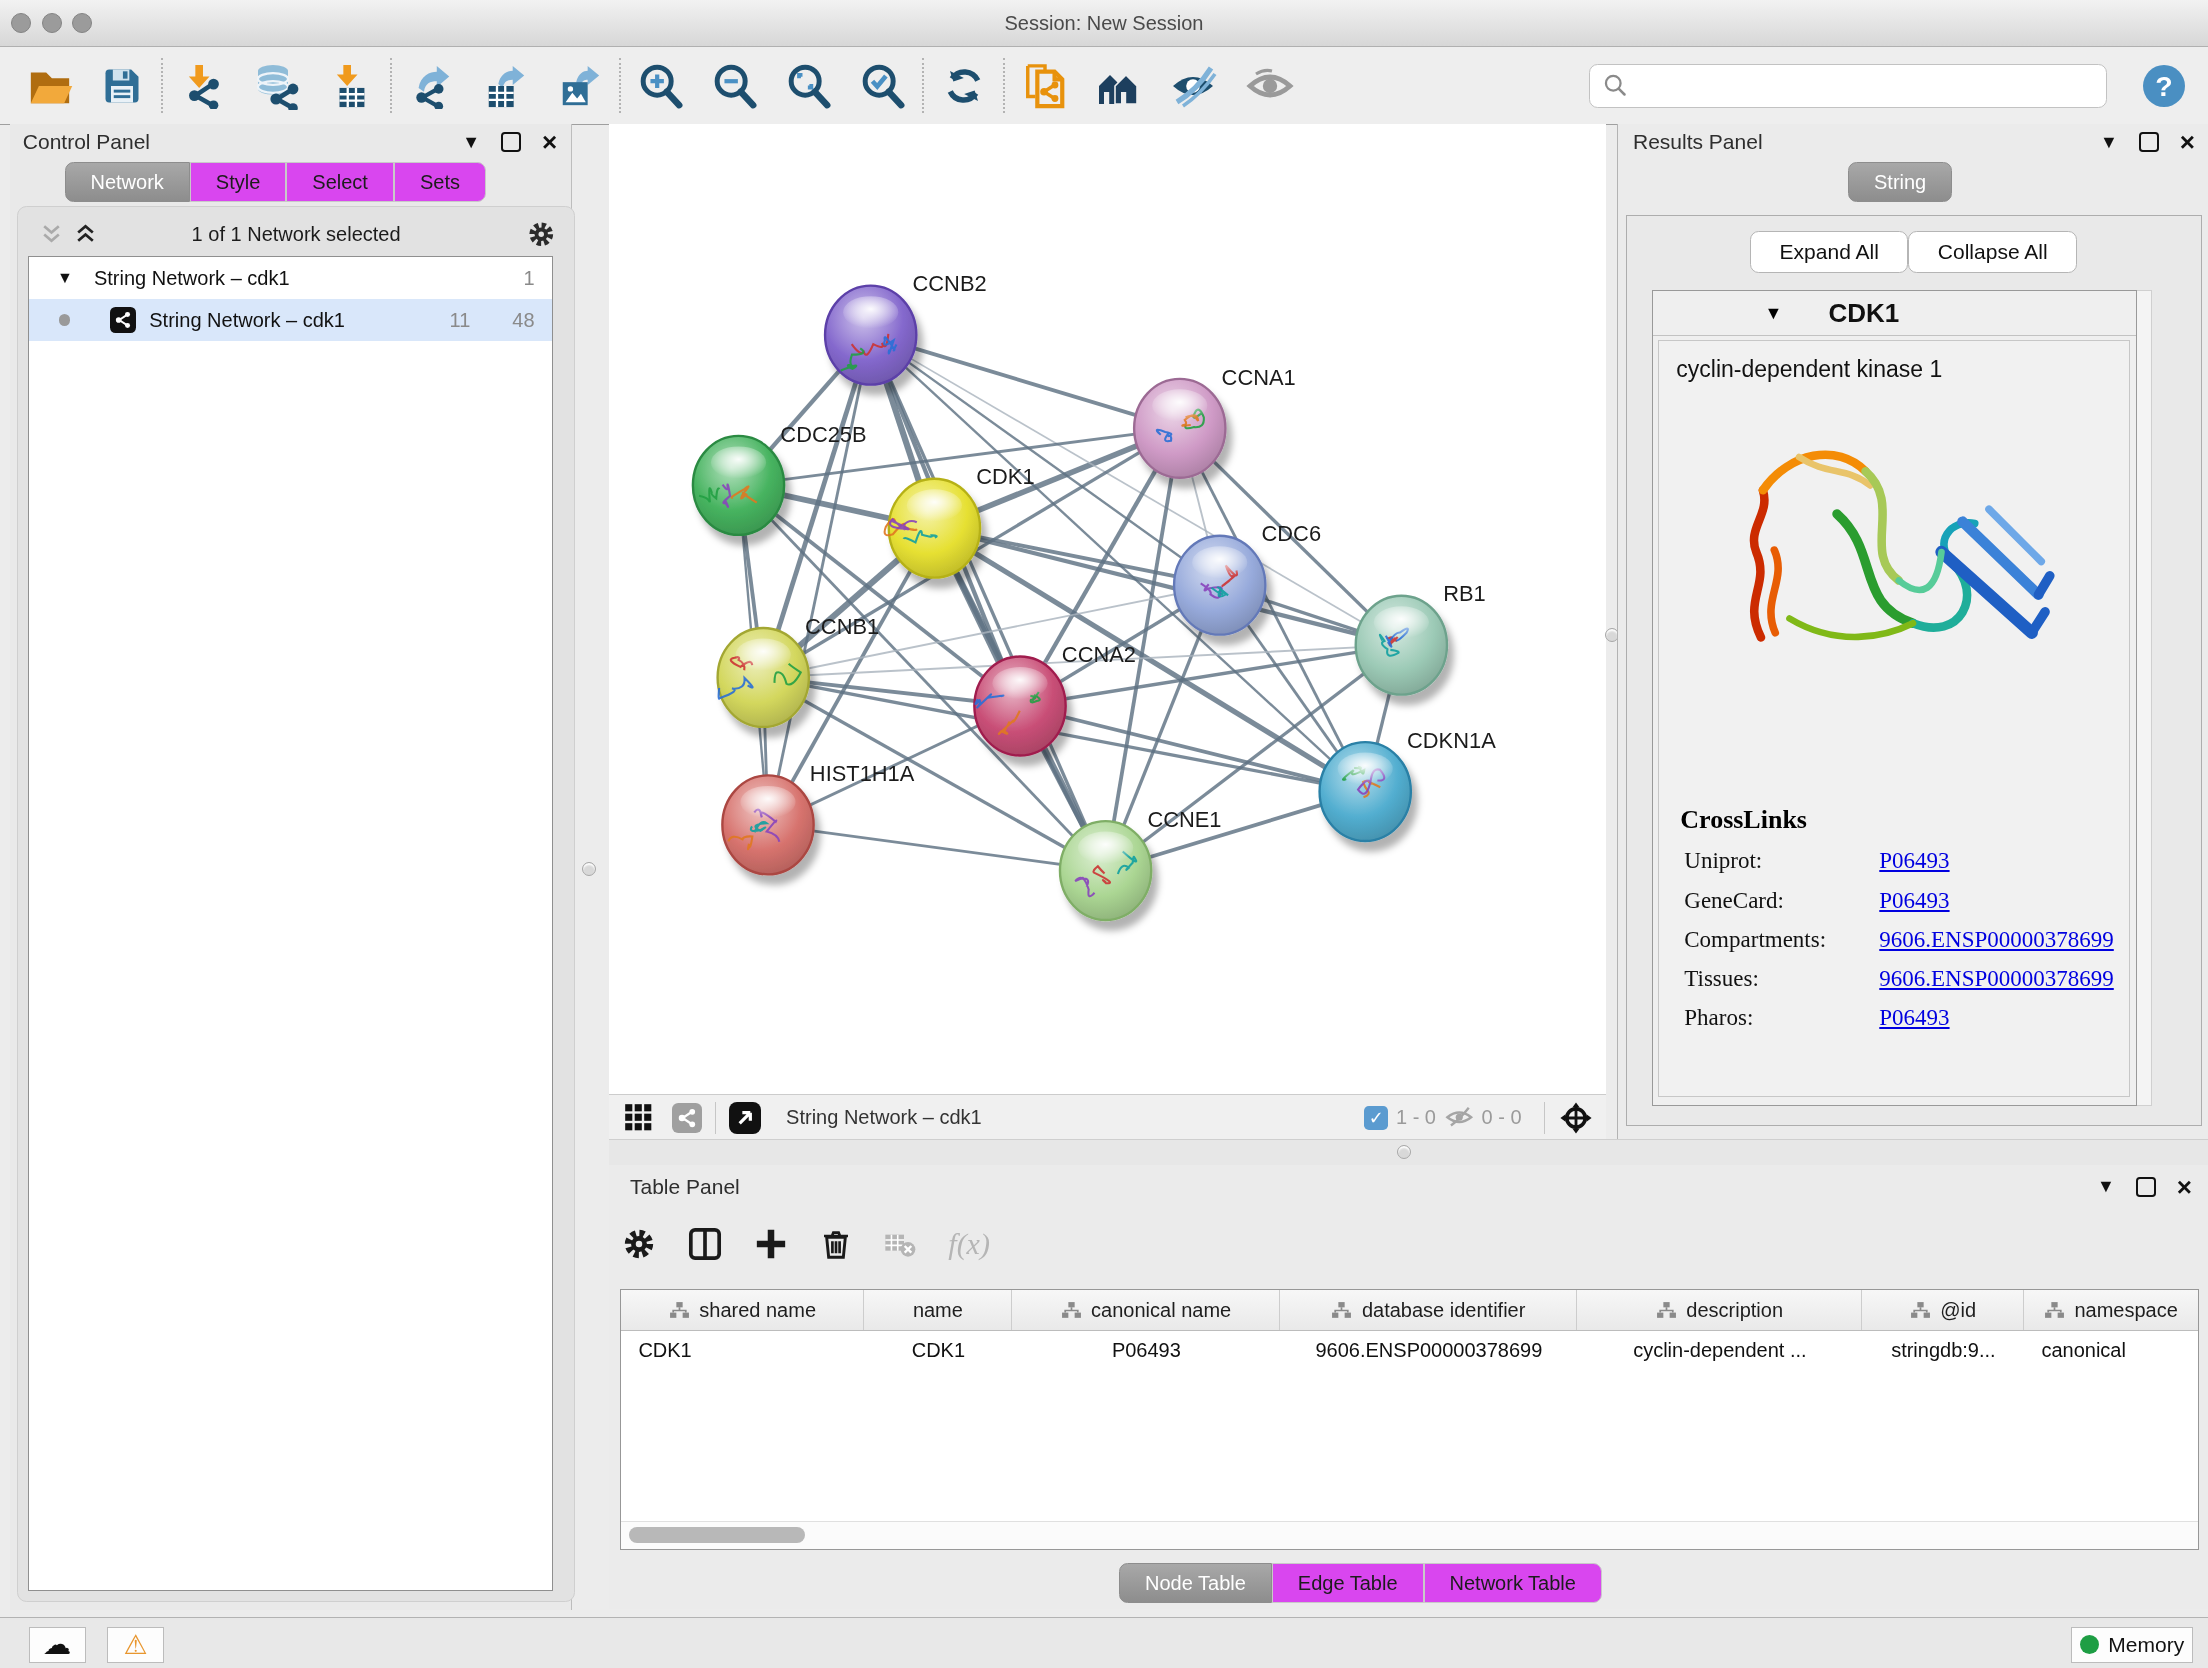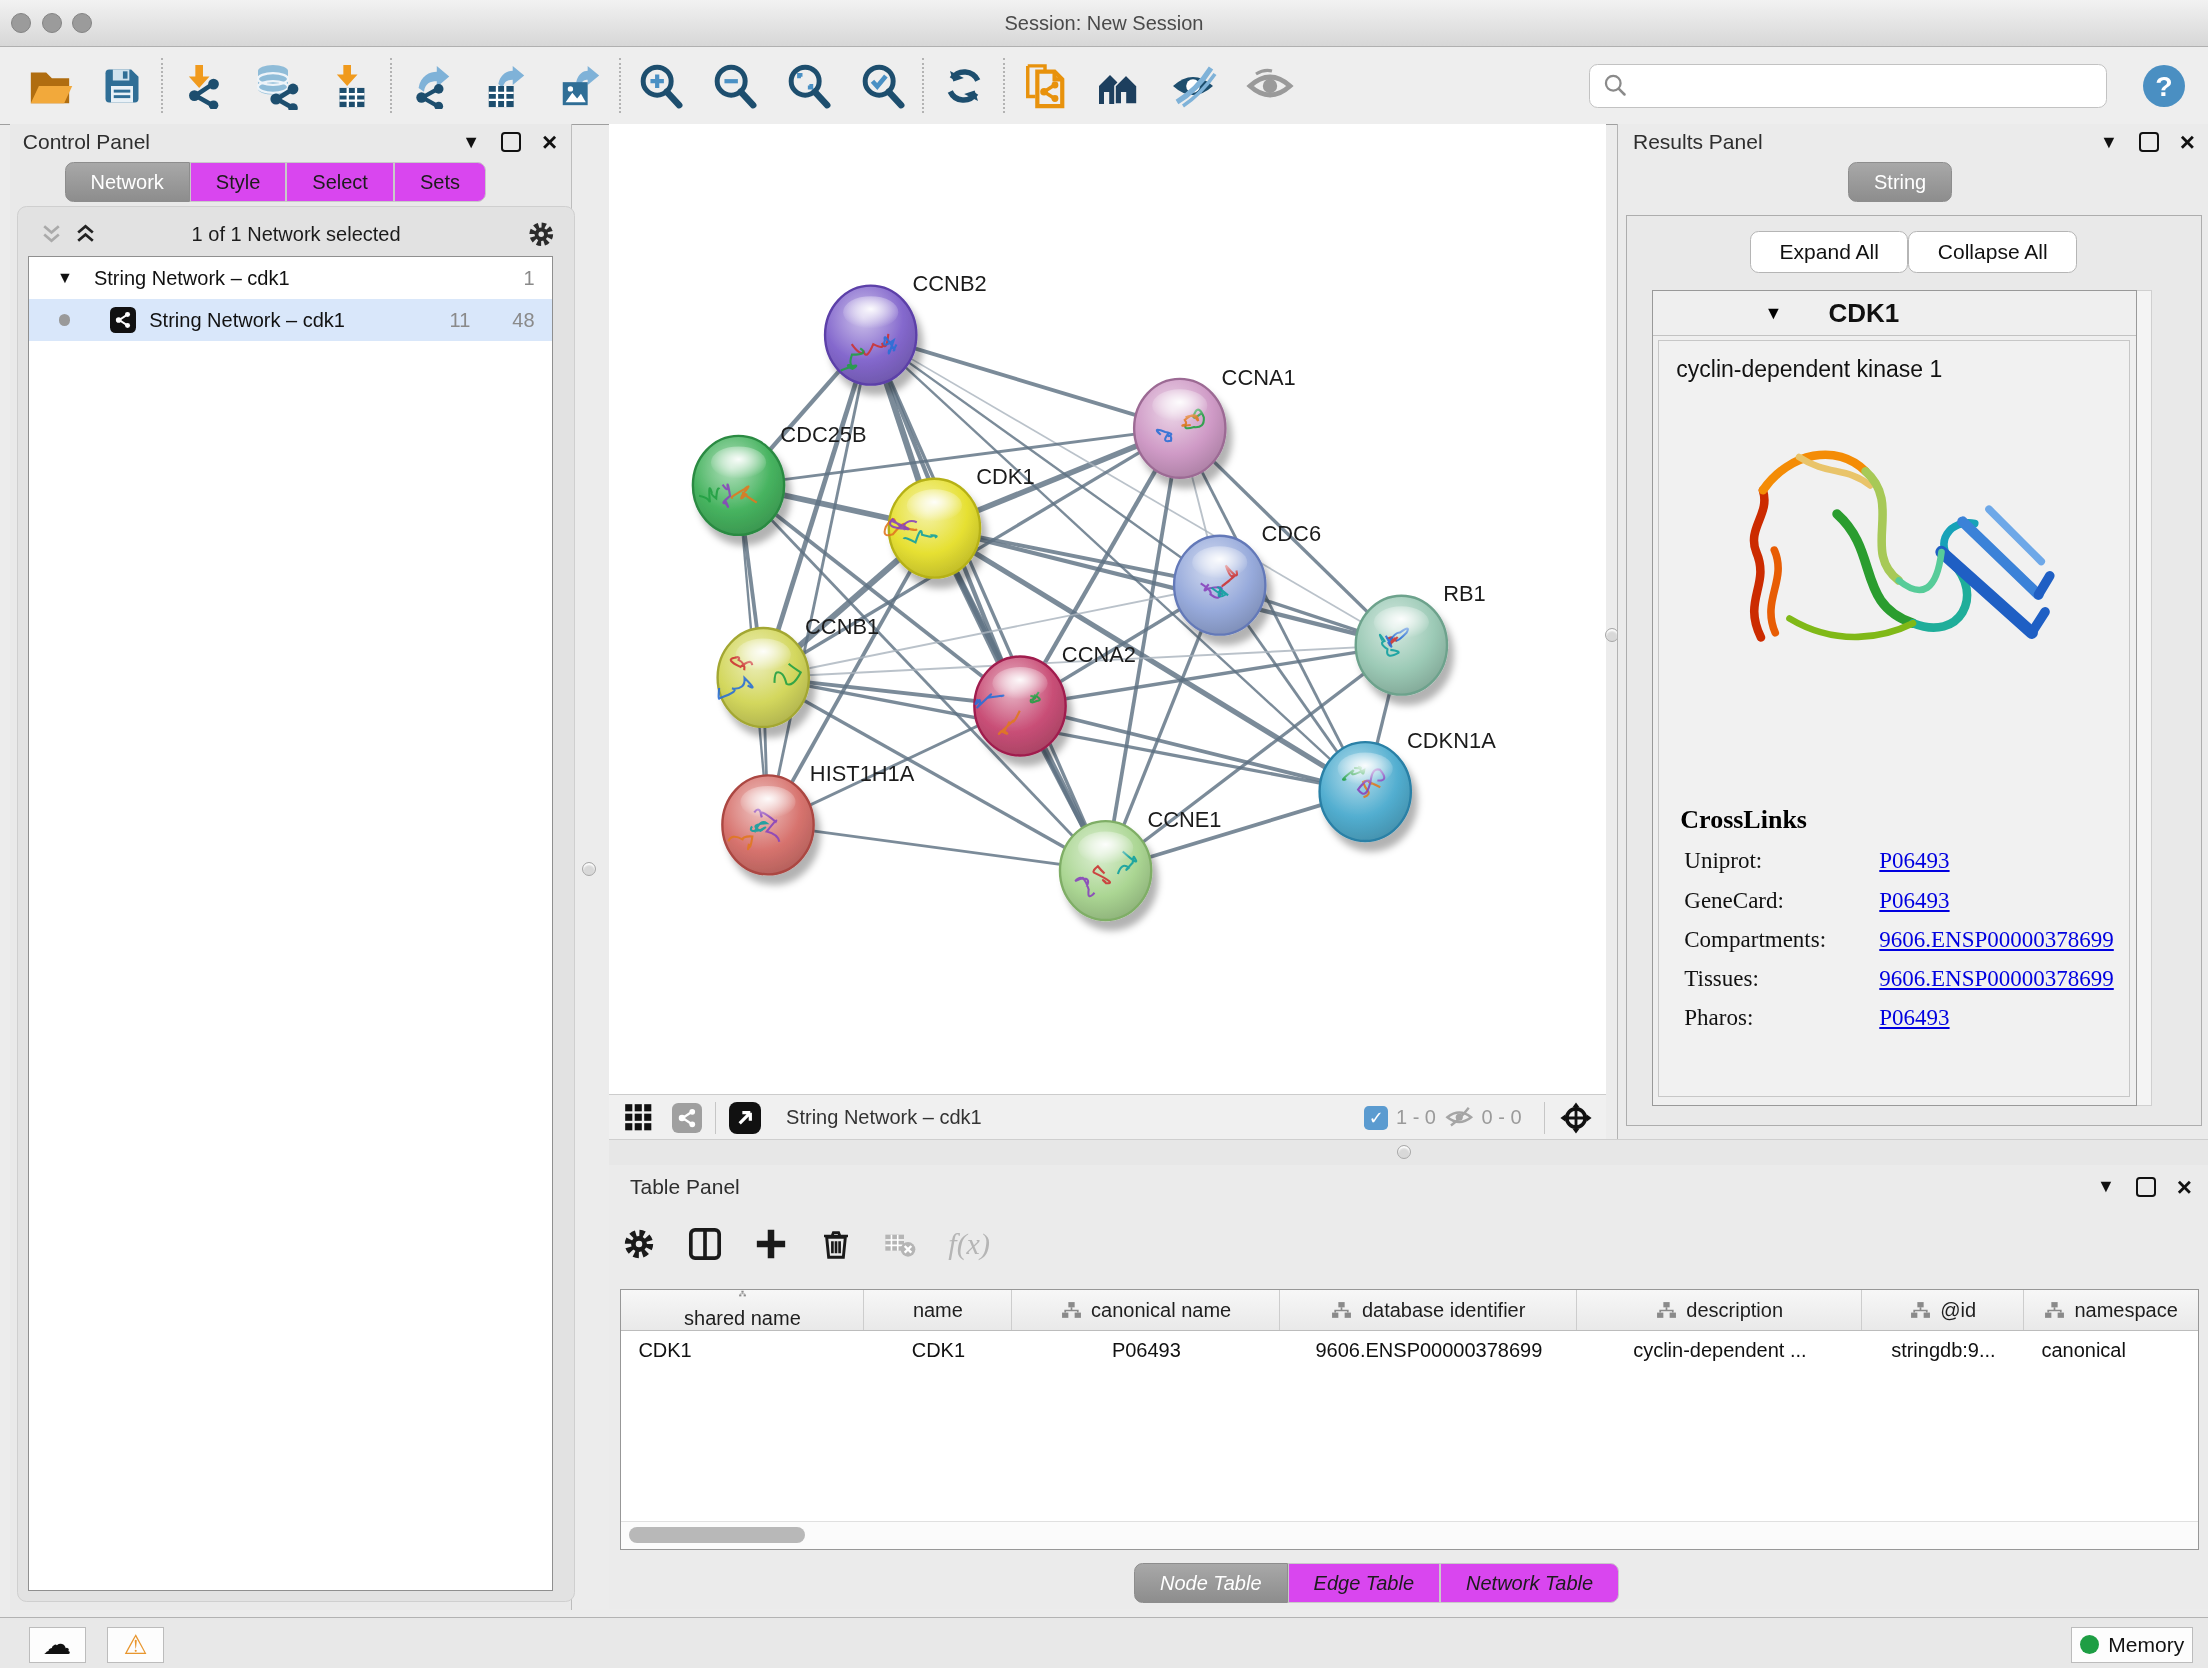--- a/index.html
+++ b/index.html
@@ -60,21 +60,21 @@
   #table-panel{left:609px;top:1165px;width:1600px;height:444px;background:#ebebeb;}
   #tp-toolbar{position:absolute;left:13.3px;top:49px;height:59px;display:flex;align-items:center;gap:32px;}
   #tp-box{position:absolute;left:11.4px;top:124px;width:1577px;height:259px;border:1px solid #979797;background:#fff;overflow:hidden;}
   #tp-header{display:flex;height:40px;background:linear-gradient(#f7f7f7,#e9e9e9);border-bottom:1px solid #bcbcbc;}
   .th{display:flex;align-items:center;justify-content:center;gap:9.5px;border-right:1px solid #cdcdcd;font-size:20px;color:#1e1e1e;box-sizing:border-box;overflow:hidden;white-space:nowrap;}
   #tp-row{display:flex;height:38px;background:#fff;}
   .td{display:flex;align-items:center;justify-content:center;font-size:20px;color:#111;box-sizing:border-box;overflow:hidden;white-space:nowrap;}
   .td.left{justify-content:flex-start;padding-left:17px;}
   #tp-hscroll{position:absolute;left:0;bottom:0;width:100%;height:27px;background:#fbfbfb;border-top:1px solid #e0e0e0;}
   #tp-thumb{position:absolute;left:7.6px;top:4.8px;width:176px;height:16px;border-radius:8.6px;background:#b8b8b8;}
-  #tp-tabs{position:absolute;left:525px;top:398px;display:flex;font-style:italic;}
+  #tp-tabs{position:absolute;left:510px;top:398px;display:flex;}
   
   #statusbar{left:0;top:1617px;width:2208px;height:51px;background:#e8e8e8;border-top:1px solid #b3b3b3;}
   .sb-btn{position:absolute;top:8.6px;height:34px;background:#fdfdfd;border:1.9px solid #bcbcbc;display:flex;align-items:center;justify-content:center;}
   
   .nlabel{font-size:23px;fill:#1b1b1b;}
 </style>
 </head>
 <body>
 
 <div id="titlebar" class="abs">
@@ -657,21 +657,21 @@
     <svg width="32" height="32" viewBox="0 0 24 24">
         <rect x="1" y="5" width="14" height="12" fill="#b5b5b5"></rect>
         <path d="M1 9 h14 M1 13 h14 M5.6 5 v12 M10.3 5 v12" stroke="#fff" stroke-width="1.2"></path>
         <circle cx="18" cy="16" r="5.5" fill="#b5b5b5"></circle>
         <path d="M15.5 13.5 l5 5 M20.5 13.5 l-5 5" stroke="#fff" stroke-width="1.8"></path>
       </svg>
     <span style="font-family:'Liberation Serif',serif;font-style:italic;font-size:30px;color:#b5b5b5;">f(x)</span>
   </div>
   <div id="tp-box">
     <div id="tp-header">
-      <div class="th" style="width:243px;flex-direction:column;">
+      <div class="th" style="width:243px;">
           <svg width="21" height="21" viewBox="0 0 20 20">
             <g fill="#8a8a8a">
               <rect x="7" y="2" width="6" height="5"></rect>
               <rect x="1" y="12" width="6" height="5"></rect>
               <rect x="13" y="12" width="6" height="5"></rect>
             </g>
             <path d="M10 7 v3 M4 12 v-2 h12 v2" stroke="#8a8a8a" fill="none" stroke-width="1.6"></path>
           </svg>
           <span>shared name</span>
         </div>

